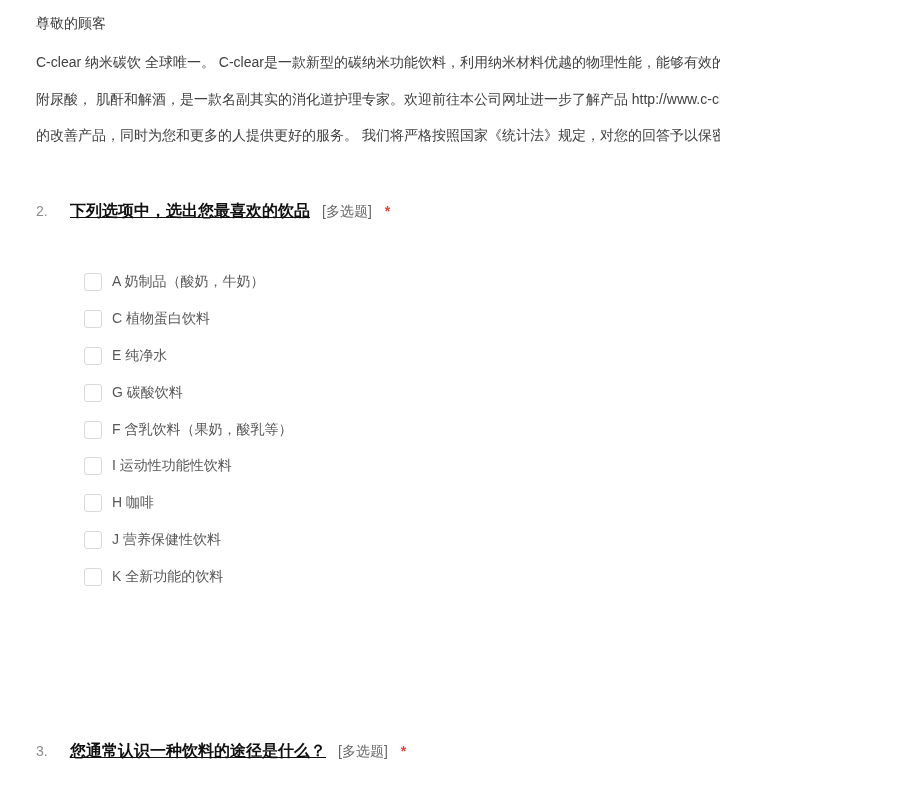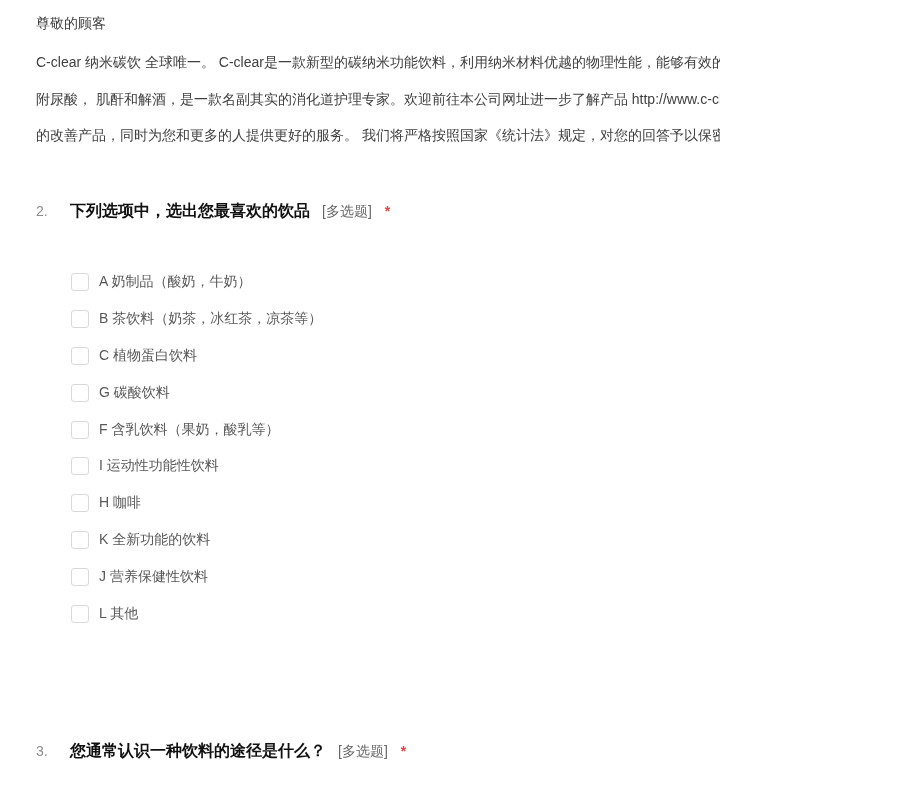--- a/index.html
+++ b/index.html
@@ -61,38 +61,39 @@
     flex: 0 0 34px;
     font-size: 14px;
     color: #8c8c8c;
   }
   .qtitle {
     font-size: 16px;
     font-weight: bold;
     color: #111111;
     line-height: 23px;
     white-space: nowrap;
+    text-decoration: underline;
   }
   .qtag {
     margin-left: 12px;
     font-size: 14px;
     color: #666666;
     white-space: nowrap;
   }
   .qstar {
     margin-left: 13px;
     font-size: 14px;
     font-weight: bold;
     color: #e64340;
   }
 
   
   .option-list {
     position: absolute;
-    left: 71px;
+    left: 84px;
     top: 264px;
   }
   .option-row {
     height: 36.8px;
     display: flex;
     align-items: center;
     cursor: pointer;
   }
   .checkbox {
     width: 16px;
@@ -130,53 +131,49 @@
     <span class="qstar">*</span>
   </div>
 
   <div class="option-list">
       <div class="option-row">
         <span class="checkbox"></span>
         <span class="option-label">A 奶制品（酸奶，牛奶）</span>
       </div>
       <div class="option-row">
         <span class="checkbox"></span>
-        <span class="option-label">B 茶饮料（奶茶，冰红茶，凉茶等）</span>
+        <span class="option-label">C 植物蛋白饮料</span>
       </div>
       <div class="option-row">
         <span class="checkbox"></span>
-        <span class="option-label">C 植物蛋白饮料</span>
+        <span class="option-label">E 纯净水</span>
       </div>
       <div class="option-row">
         <span class="checkbox"></span>
         <span class="option-label">G 碳酸饮料</span>
       </div>
       <div class="option-row">
         <span class="checkbox"></span>
         <span class="option-label">F 含乳饮料（果奶，酸乳等）</span>
       </div>
       <div class="option-row">
         <span class="checkbox"></span>
         <span class="option-label">I 运动性功能性饮料</span>
       </div>
       <div class="option-row">
         <span class="checkbox"></span>
         <span class="option-label">H 咖啡</span>
       </div>
       <div class="option-row">
         <span class="checkbox"></span>
-        <span class="option-label">K 全新功能的饮料</span>
-      </div>
-      <div class="option-row">
-        <span class="checkbox"></span>
         <span class="option-label">J 营养保健性饮料</span>
       </div>
       <div class="option-row">
         <span class="checkbox"></span>
-        <span class="option-label">L 其他</span>
+        <span class="option-label">K 全新功能的饮料</span>
       </div>
     </div>
 
   <div class="question-header q3-header">
     <span class="qnum">3.</span>
     <span class="qtitle">您通常认识一种饮料的途径是什么？</span>
     <span class="qtag">[多选题]</span>
     <span class="qstar">*</span>
   </div>
 

